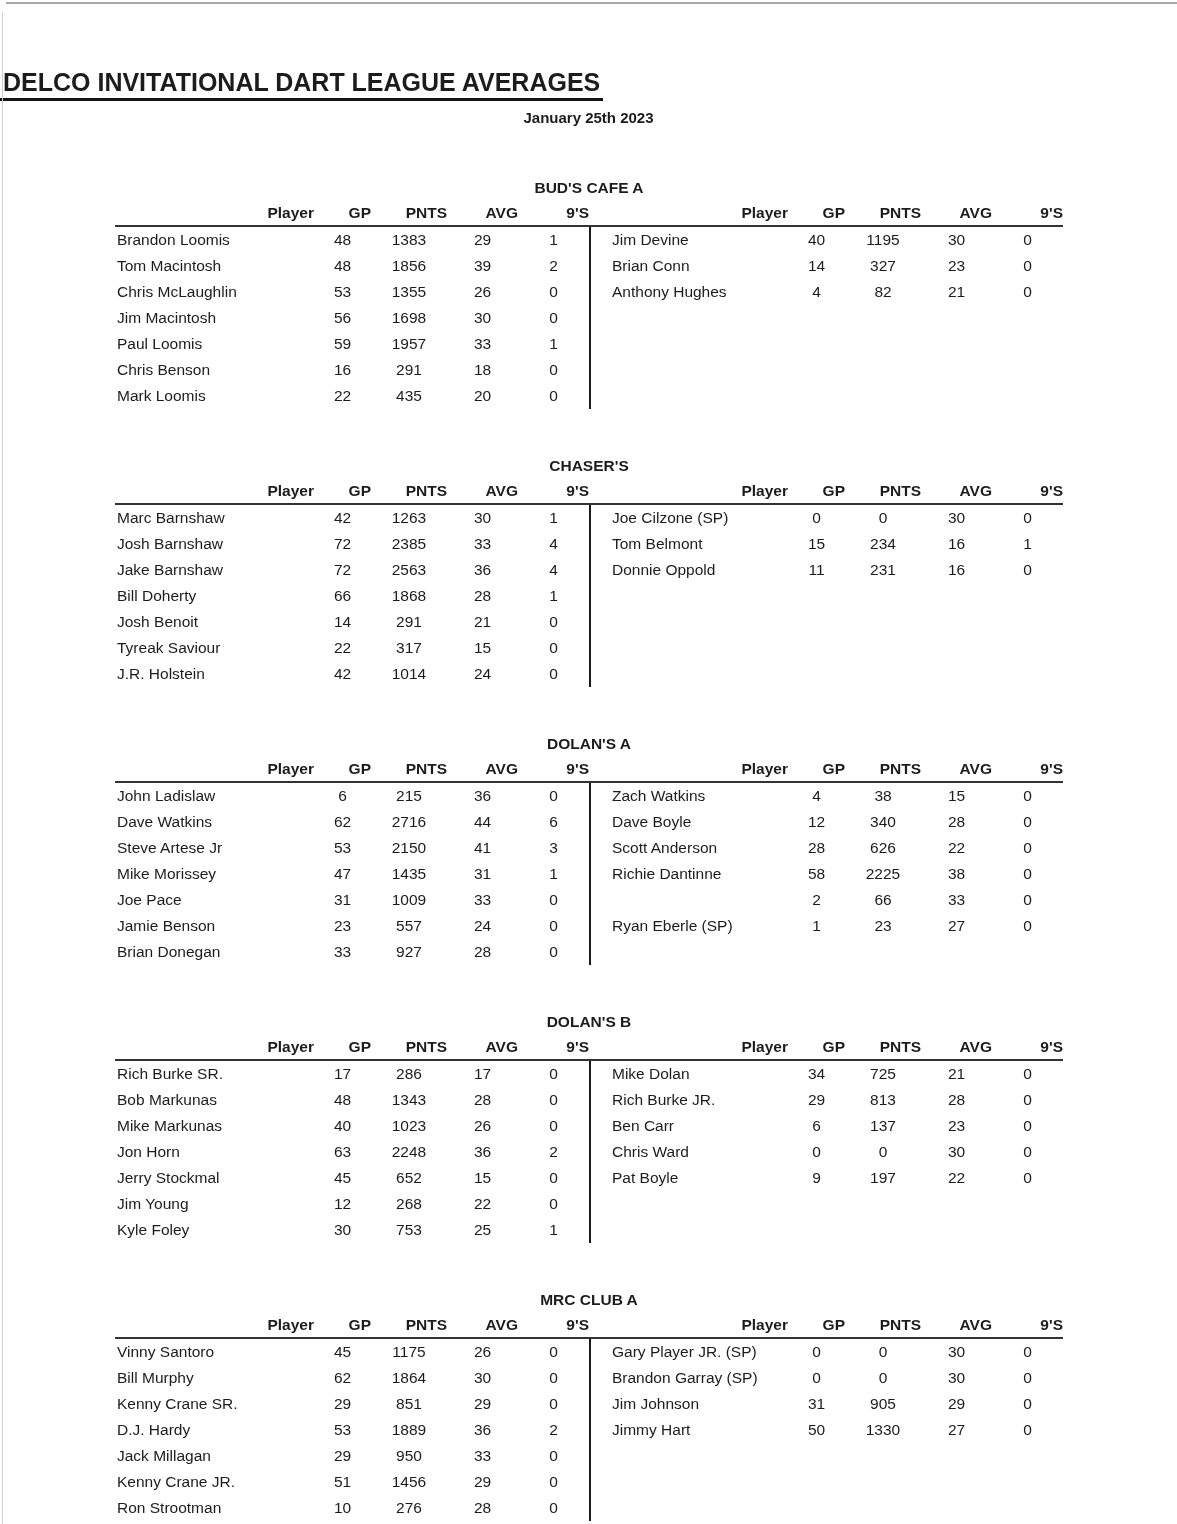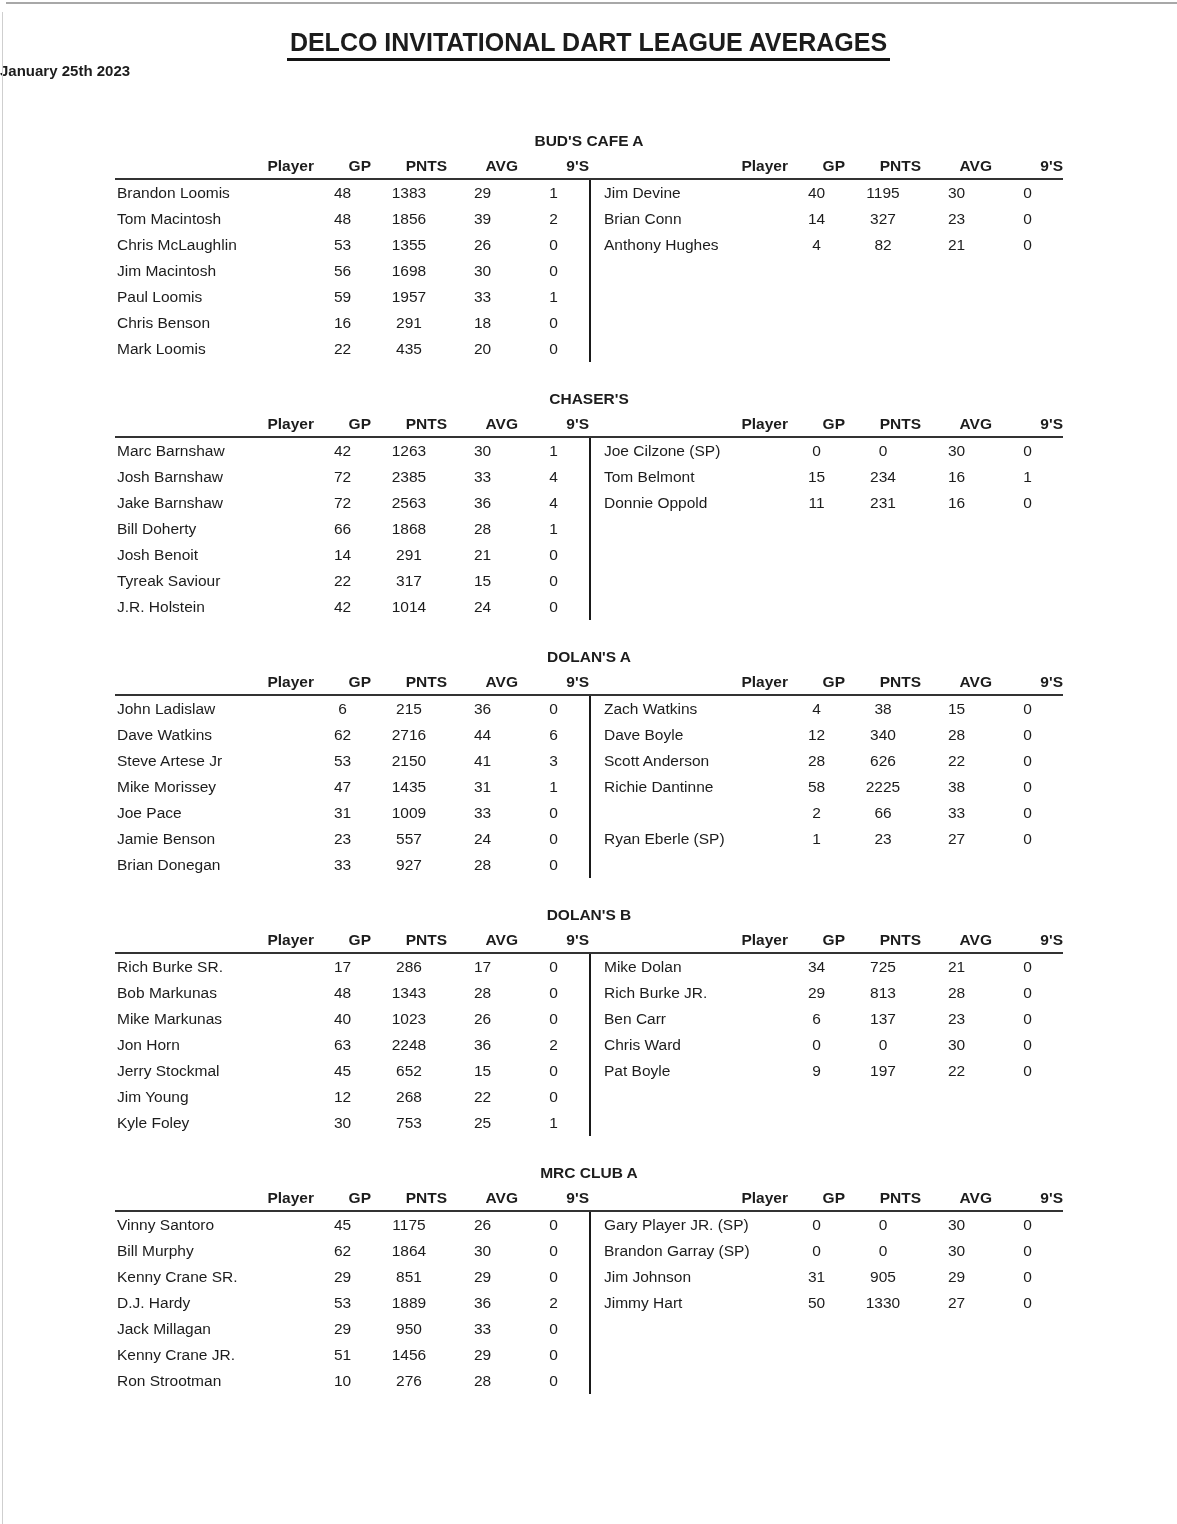--- a/index.html
+++ b/index.html
@@ -7,51 +7,51 @@
     width: 1177px; height: 1524px;
     background: #ffffff;
     font-family: "Liberation Sans", sans-serif;
     color: #1c1c1c;
     position: relative;
     overflow: hidden;
   }
   .edge-top { position: absolute; top: 2px; left: 6px; right: 0; height: 2px; background: #a8a8a8; }
   .edge-left { position: absolute; top: 12px; left: 2px; bottom: 0; width: 1px; background: #cfcfcf; }
 
-  .doc-title { margin-top: 28px; text-align: center; }
+  .doc-title { margin-top: 68px; }
   .doc-title span {
     display: inline-block;
     font-size: 25px; font-weight: bold;
     border-bottom: 3px solid #141414;
     padding: 0 3px 1px 3px;
   }
-  .doc-date { text-align: left; font-weight: bold; font-size: 15px; margin-top: 1px; }
+  .doc-date { text-align: center; font-weight: bold; font-size: 15px; margin-top: 8px; }
 
   .sections { width: 948px; margin: 52px 0 0 115px; }
-  .section { margin-top: 27px; }
+  .section { margin-top: 47px; }
   .section:first-child { margin-top: 0; }
   .section-title { text-align: center; font-weight: bold; font-size: 15.5px; line-height: 20px; margin-bottom: 3px; }
 
   .tbl {
     display: grid;
     grid-template-columns: 199px 57px 76px 71px 71px 199px 57px 76px 71px 71px;
   }
   .row, .hrow { display: contents; }
   .hcell {
     font-weight: bold; font-size: 15.5px; text-align: right;
     height: 24px; line-height: 24px;
     border-bottom: 2px solid #333333;
     white-space: nowrap;
   }
   .cell {
     height: 26px; line-height: 26px;
     font-size: 15.5px; text-align: center; white-space: nowrap;
   }
   .cell.name { text-align: left; padding-left: 2px; }
-  .cell.name.rside { border-left: 2px solid #1a1a1a; padding-left: 13px; }
+  .cell.name.rside { border-left: 2px solid #1a1a1a; padding-left: 21px; }
 </style>
 </head>
 <body>
 
 <div class="edge-top"></div>
 <div class="edge-left"></div>
 
 <div class="doc-title">
   <span>DELCO INVITATIONAL DART LEAGUE AVERAGES</span>
 </div>

